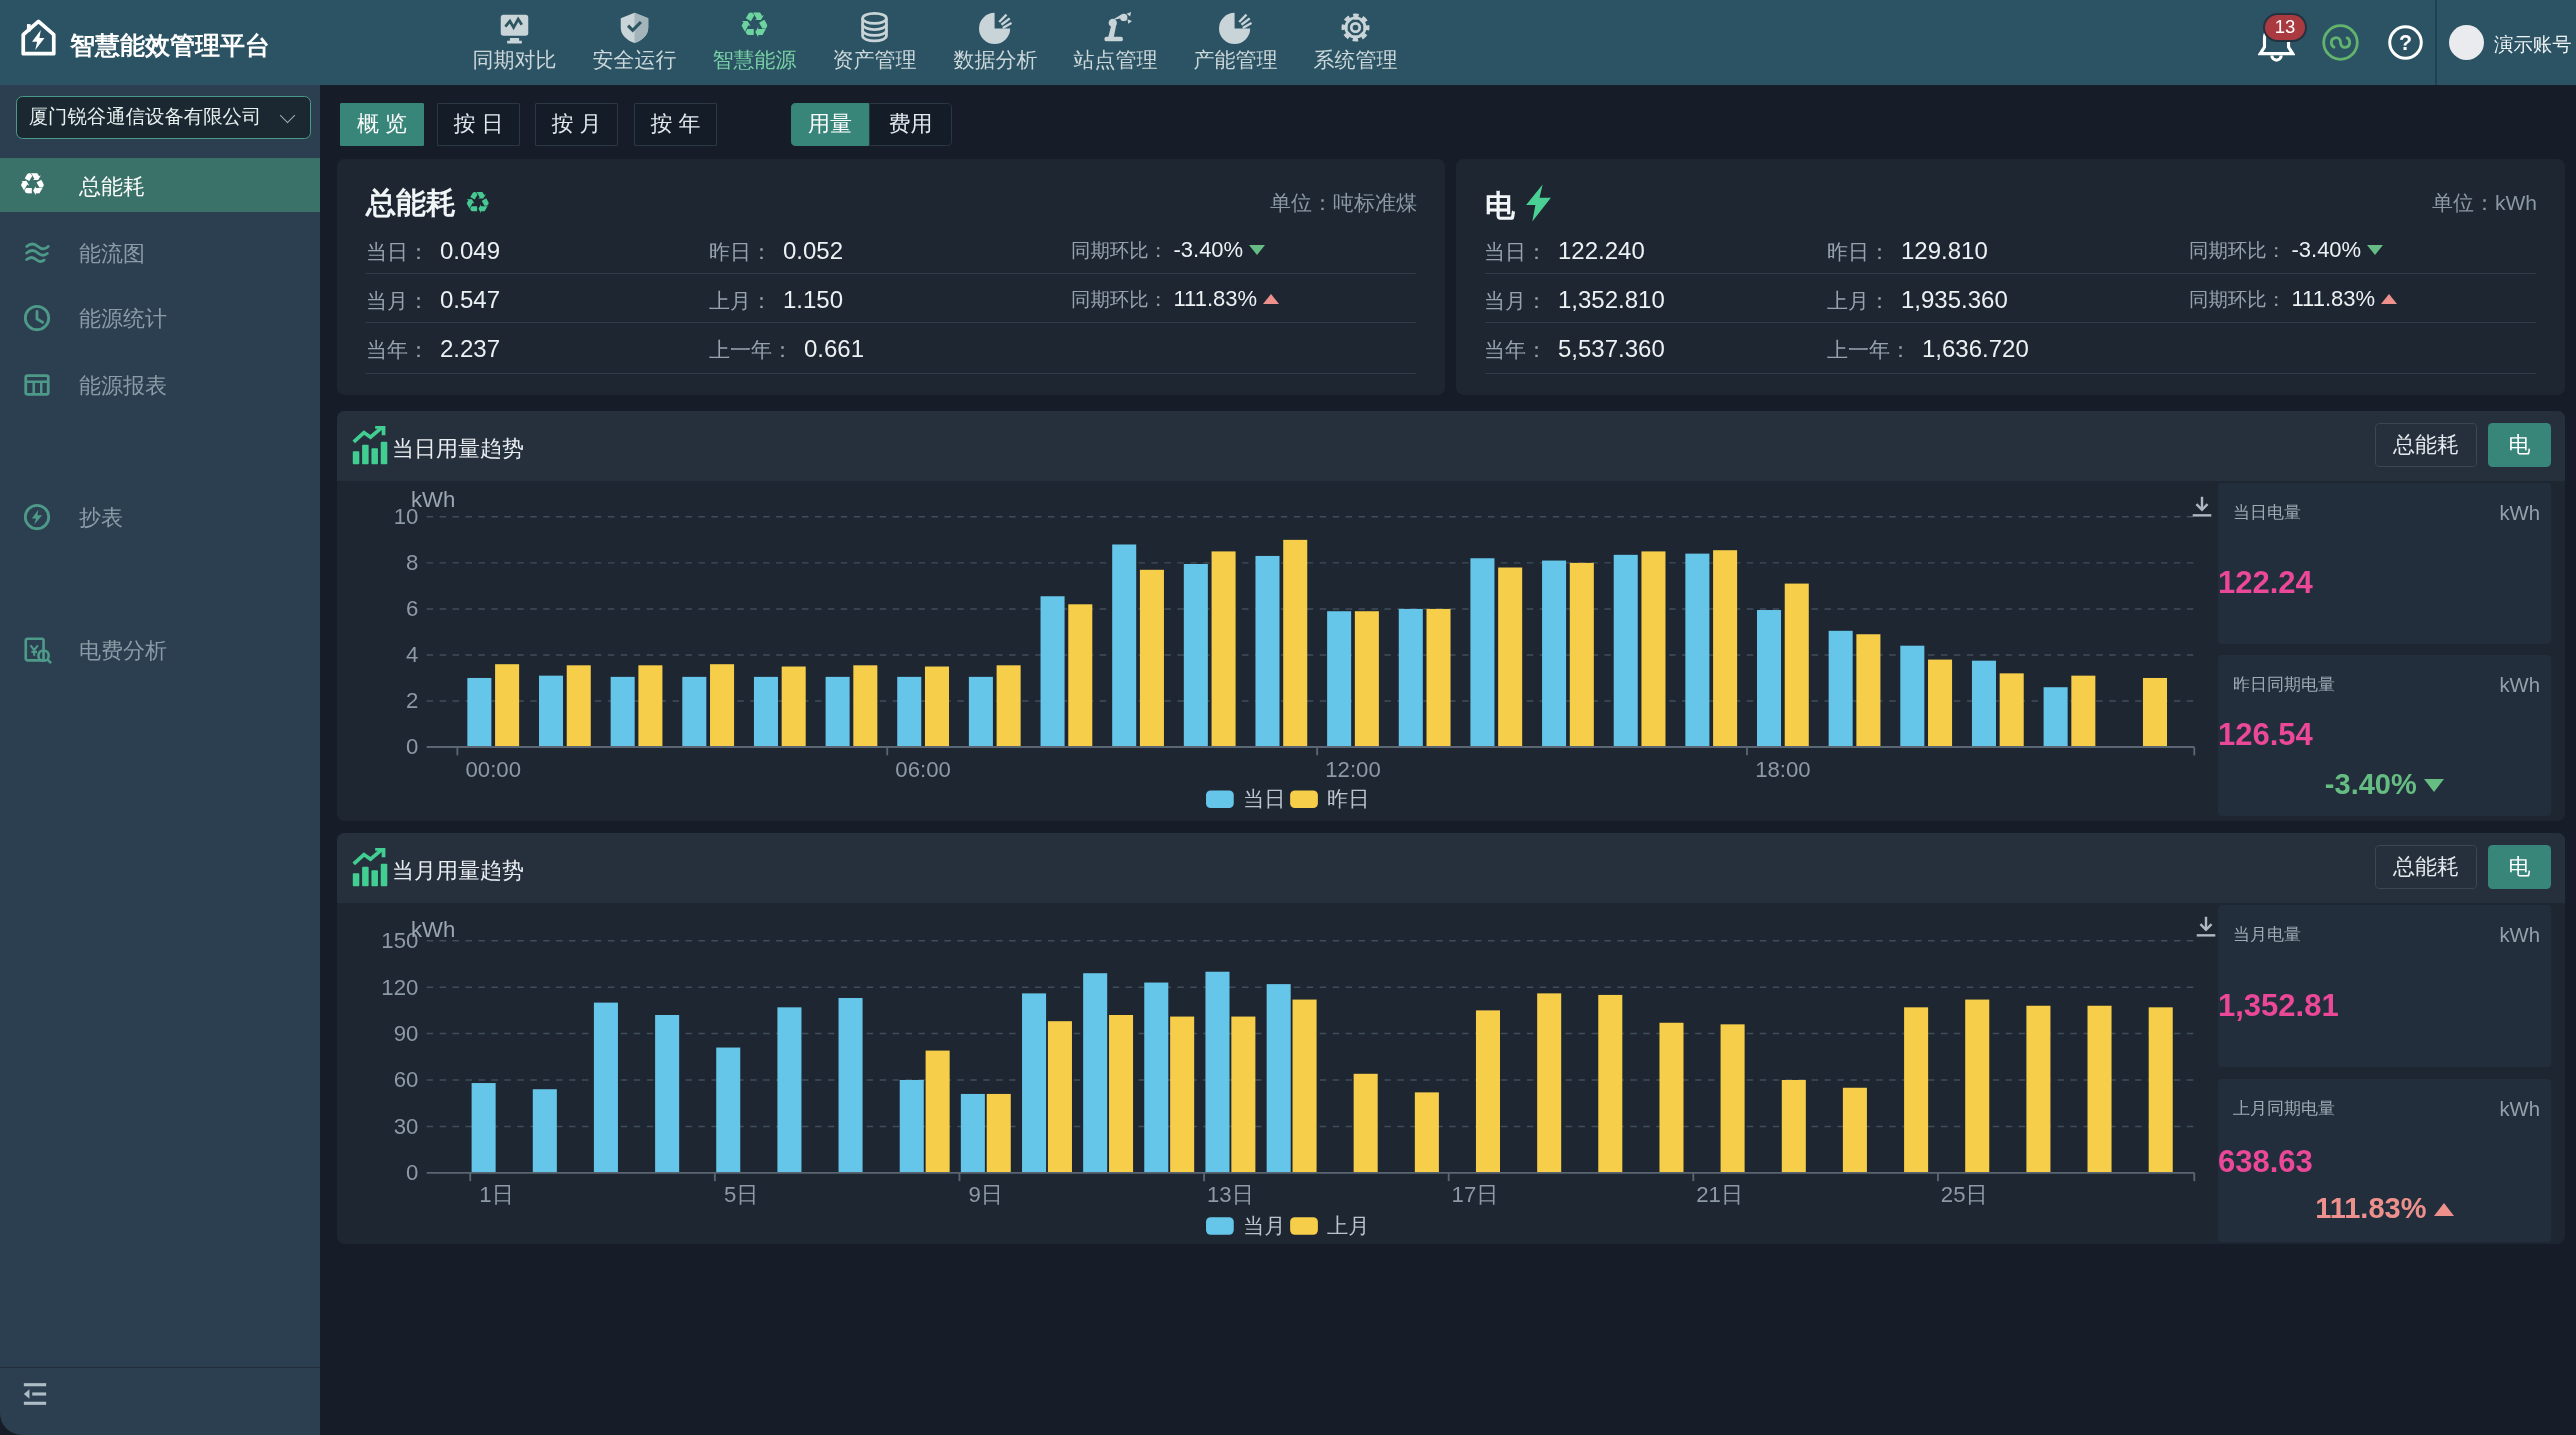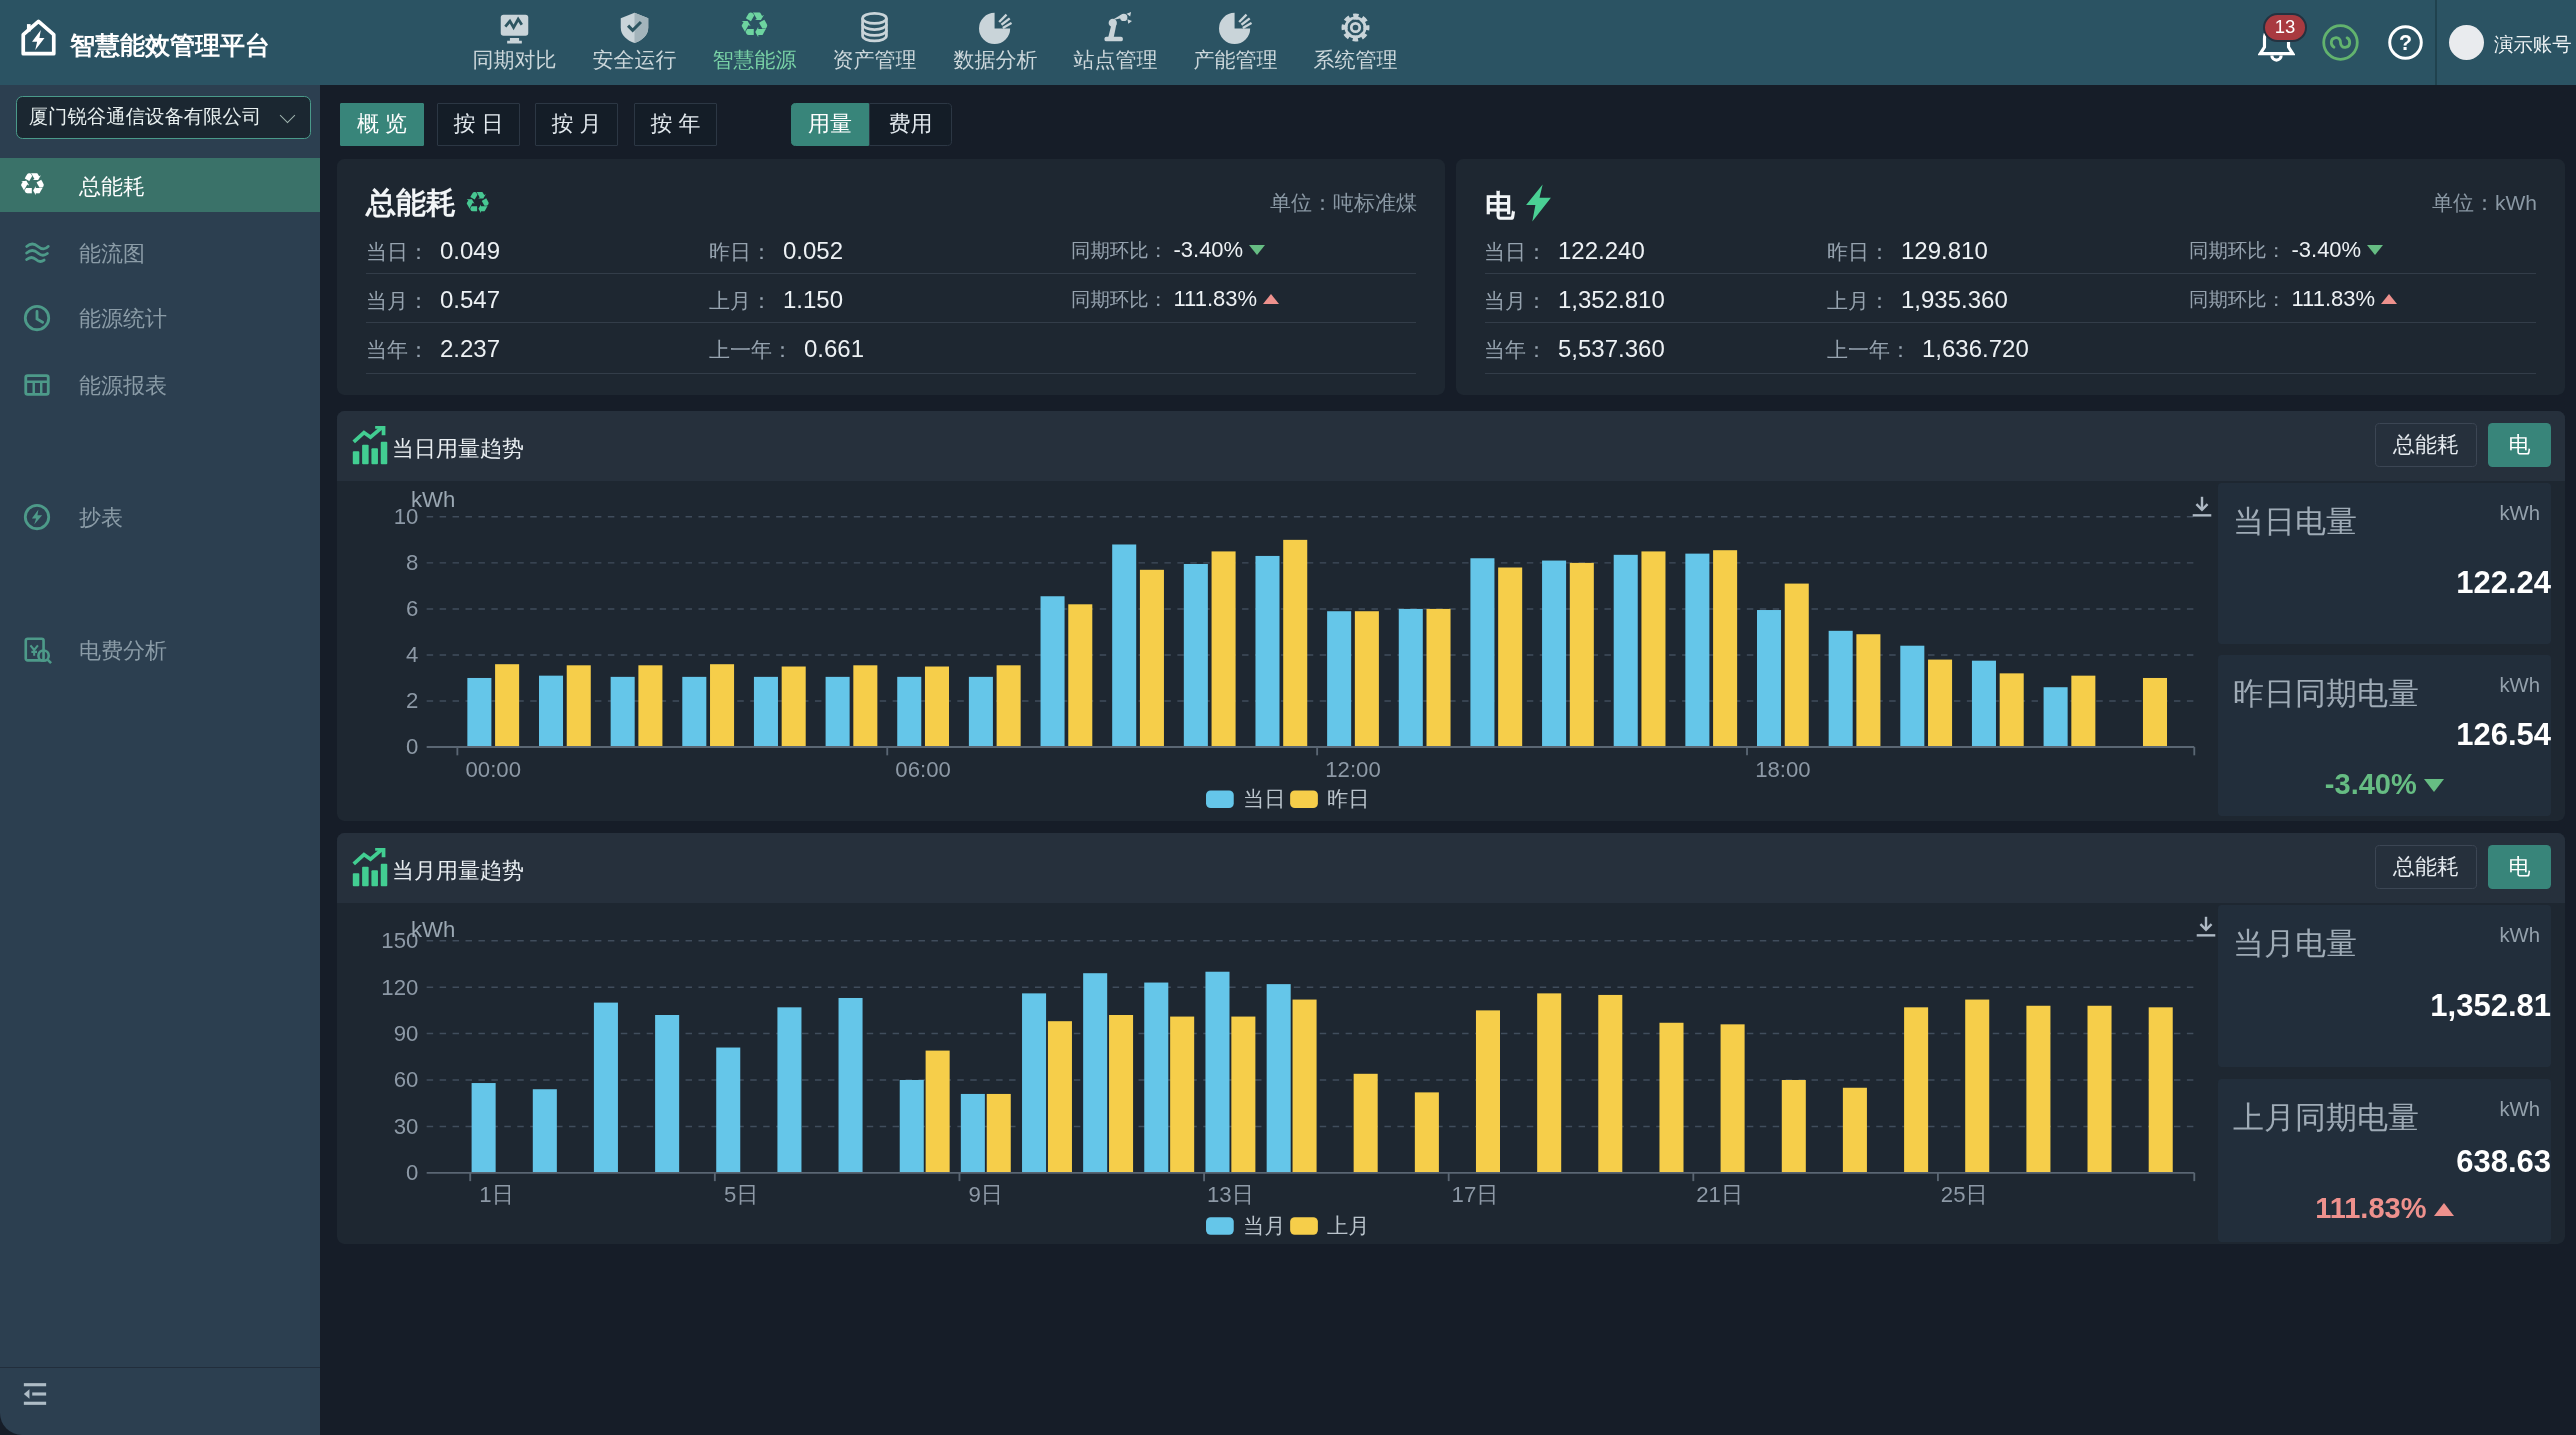--- a/index.html
+++ b/index.html
@@ -34,23 +34,23 @@
 .cell.c3 .lab{font-size:19.4px}
 .cell.c3 .val{font-size:22px;margin-left:5.5px}
 .grn{color:#66bd83}.pnk{color:#ee918d}
 .dvd{position:absolute;left:29px;right:29px;height:0.9px;background:#333d49}
 .ccard{position:absolute;left:337px;width:2228px;background:#1e2731;border-radius:7.4px}
 .strip{position:absolute;left:0;top:0;width:2228px;height:70px;background:#26303c;border-radius:7.4px 7.4px 0 0}
 .ctitle{position:absolute;left:55px;top:23px;font-size:22px;color:#e9eef2}
 .gbtn{position:absolute;top:12px;height:44px;border:1.8px solid #3c4654;border-radius:4.6px;background:transparent;color:#e6ebf0;font-size:22px;text-align:center;line-height:41px}
 .tbtn{position:absolute;top:12px;height:44px;border-radius:4.6px;background:#38857a;color:#fff;font-size:22px;text-align:center;line-height:44px}
 .sbox{position:absolute;left:1881px;width:333px;background:#222e3b;border-radius:3.7px}
-.sbox .t{position:absolute;left:15px;top:17.6px;font-size:31px;color:#9fabb6}
+.sbox .t{position:absolute;left:15px;top:17.6px;font-size:17px;color:#9fabb6}
 .sbox .u{position:absolute;right:11px;top:19.4px;font-size:20.3px;color:#94a1ac}
-.sbox .n{position:absolute;left:0;right:0;text-align:right;font-size:31px;font-weight:bold;color:#ffffff}
+.sbox .n{position:absolute;left:0;right:0;text-align:left;font-size:31px;font-weight:bold;color:#ec4899}
 .sbox .p{position:absolute;left:0;right:0;text-align:center;font-size:29px;font-weight:bold}
 .tdn{display:inline-block;width:0;height:0;border-left:10.2px solid transparent;border-right:10.2px solid transparent;border-top:13px solid #66bd83;vertical-align:1.8px;margin-left:7.4px}
 .tup{display:inline-block;width:0;height:0;border-left:10.2px solid transparent;border-right:10.2px solid transparent;border-bottom:13px solid #ee918d;vertical-align:1.8px;margin-left:7.4px}
 .tdn.sm{border-left-width:8.3px;border-right-width:8.3px;border-top-width:10.2px;margin-left:5.5px}
 .tup.sm{border-left-width:8.3px;border-right-width:8.3px;border-bottom-width:10.2px;margin-left:5.5px}
 </style></head>
 <body>
 <div class="header">
   <svg class="abs" style="left:20.3px;top:17.6px" width="37" height="39" viewBox="0 0 40 42">
     <path d="M3.5 18 L20 3.5 L36.5 18 L36.5 38.5 L3.5 38.5 Z" fill="none" stroke="#fff" stroke-width="4" stroke-linejoin="round"></path>

